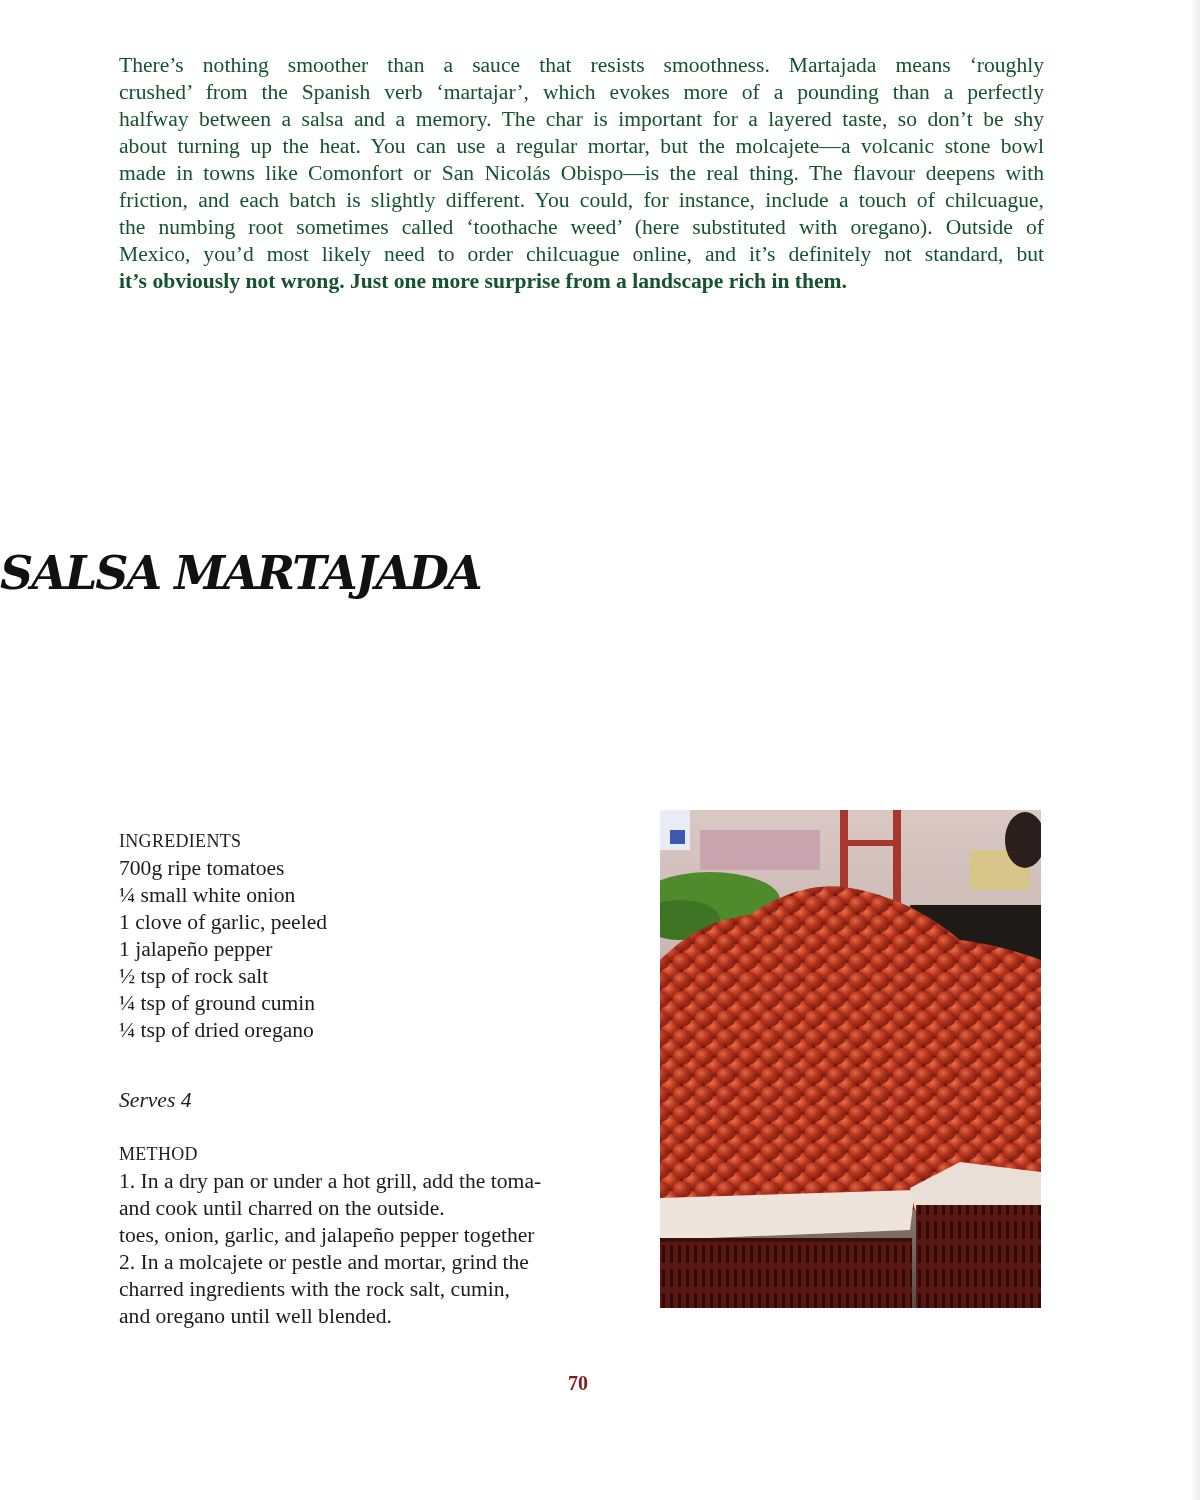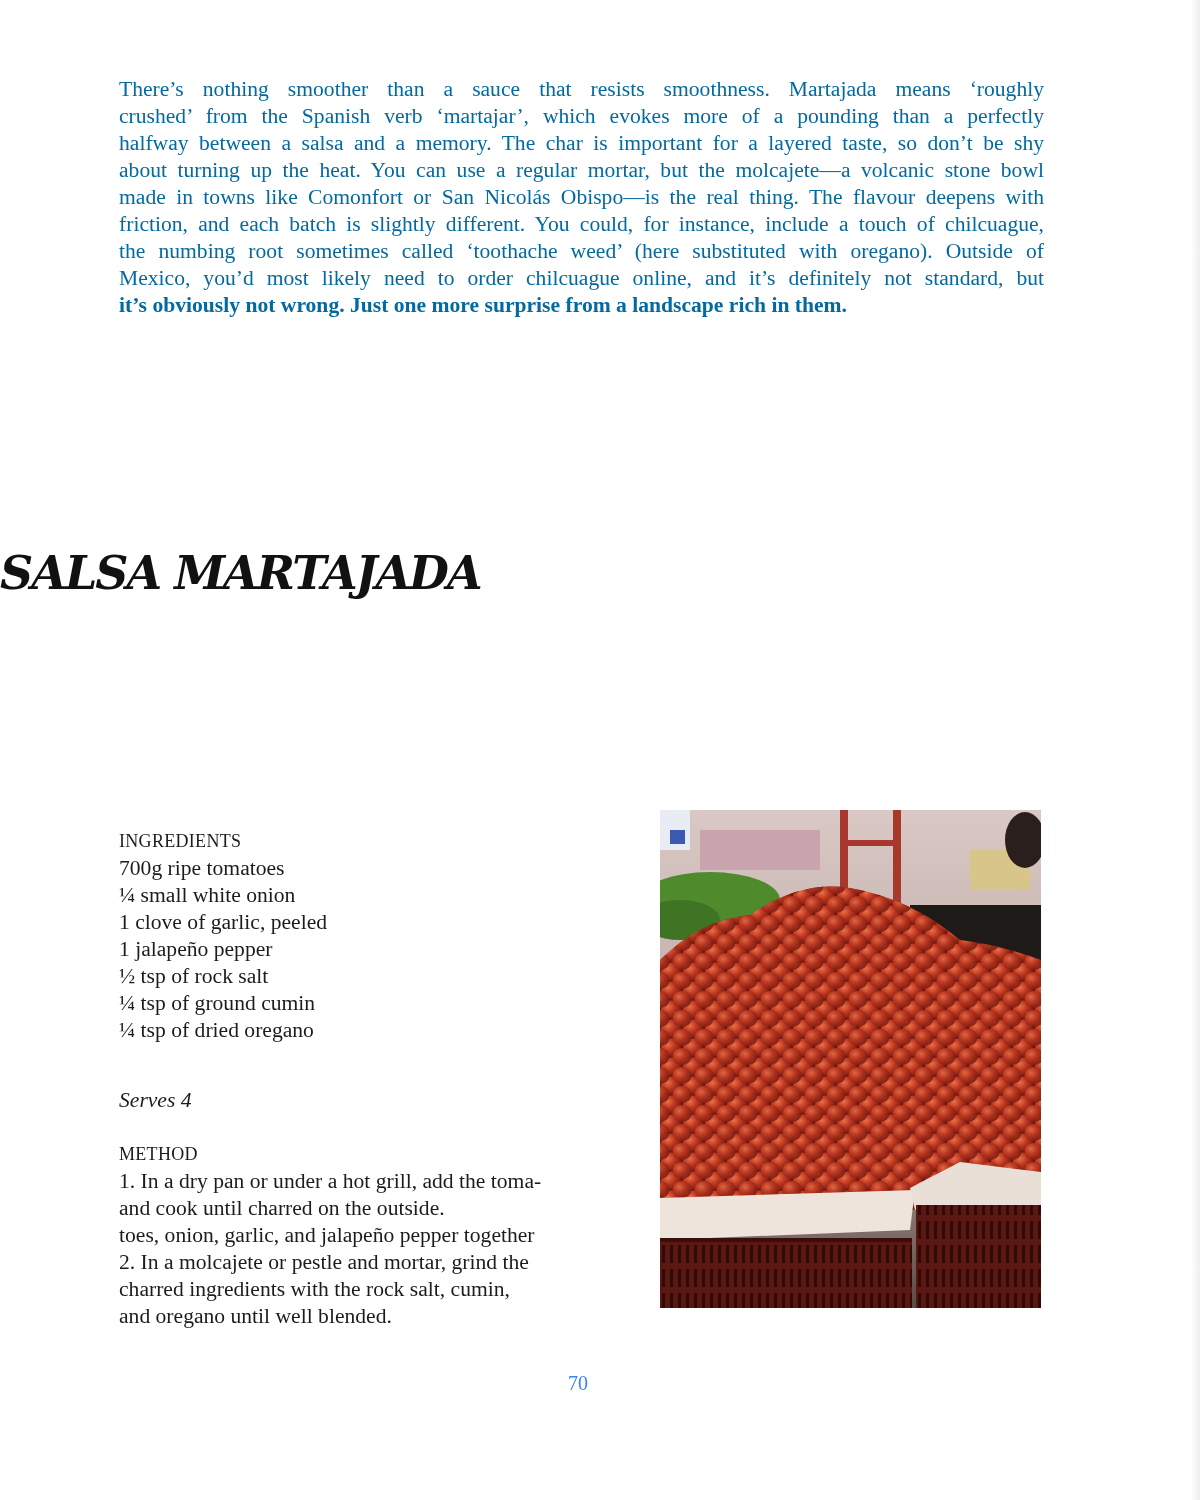--- a/index.html
+++ b/index.html
@@ -6,23 +6,23 @@
   body {
     width: 1200px; height: 1500px; position: relative; overflow: hidden;
     background: #ffffff; color: #1a1a1a;
     font-family: "DejaVu Serif", "Liberation Serif", serif;
   }
   .edge-shade {
     position: absolute; top: 0; right: 0; width: 9px; height: 1500px;
     background: linear-gradient(to right, #ffffff, #eeeeee);
   }
   .intro {
-    position: absolute; left: 119px; top: 76px; width: 925px;
+    position: absolute; left: 119px; top: 52px; width: 925px;
     font-family: "Liberation Serif", serif;
-    font-size: 21.6px; line-height: 27px; color: #0369a1;
+    font-size: 21.6px; line-height: 27px; color: #14532d;
     text-align: justify; margin: 0;
   }
   .intro .ln { display: block; text-align: justify; text-align-last: justify; white-space: nowrap; }
   .intro .ln.last { text-align-last: left; font-weight: bold; }
   .title {
     position: absolute; left: 0; width: 1156px; top: 546px;
     text-align: left; margin: 0;
     font-family: "DejaVu Serif", serif; font-style: italic; font-weight: bold;
     font-size: 46px; letter-spacing: -2px; color: #111;
   }
@@ -33,21 +33,21 @@
   .recipe .heading { font-size: 18px; letter-spacing: 0.3px; display: block; }
   .recipe .line { display: block; white-space: nowrap; }
   .recipe .serves { font-style: italic; display: block; margin-top: 43px; }
   .recipe .method-heading { margin-top: 27px; }
   .photo {
     position: absolute; left: 660px; top: 810px; width: 381px; height: 498px;
     overflow: hidden; background: #5a1a12;
   }
   .page-num {
     position: absolute; left: 568px; top: 1372px;
-    font-family: "Liberation Serif", serif; font-size: 20px; color: #3b82f6;
+    font-family: "Liberation Serif", serif; font-size: 20px; color: #7f1d1d; font-weight: bold;
   }
 </style>
 </head>
 <body>
 
 <div class="edge-shade"></div>
 
 <p class="intro">
   <span class="ln">There’s nothing smoother than a sauce that resists smoothness. Martajada means ‘roughly</span>
   <span class="ln">crushed’ from the Spanish verb ‘martajar’, which evokes more of a pounding than a perfectly</span>

